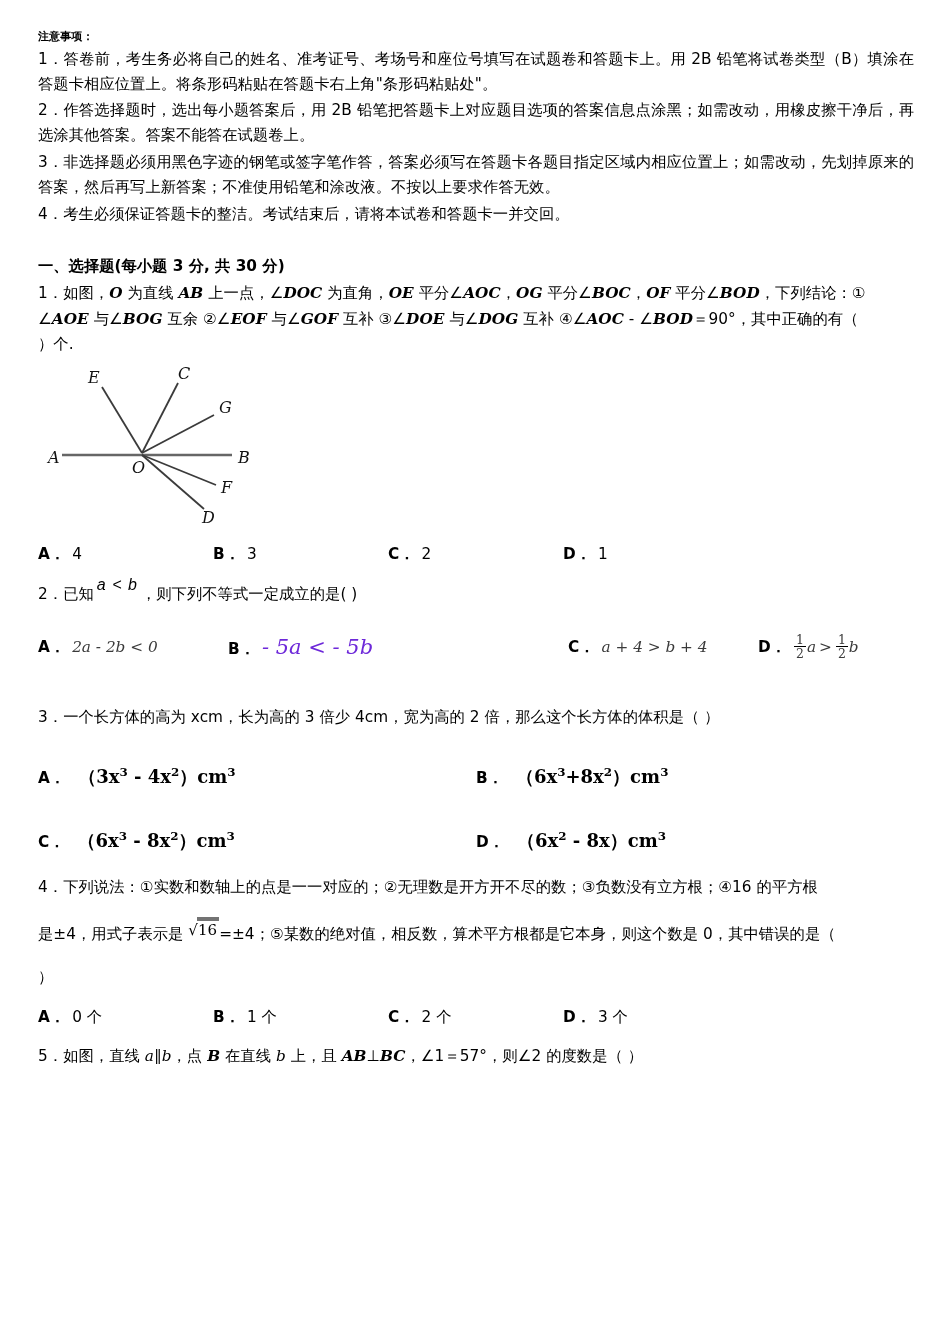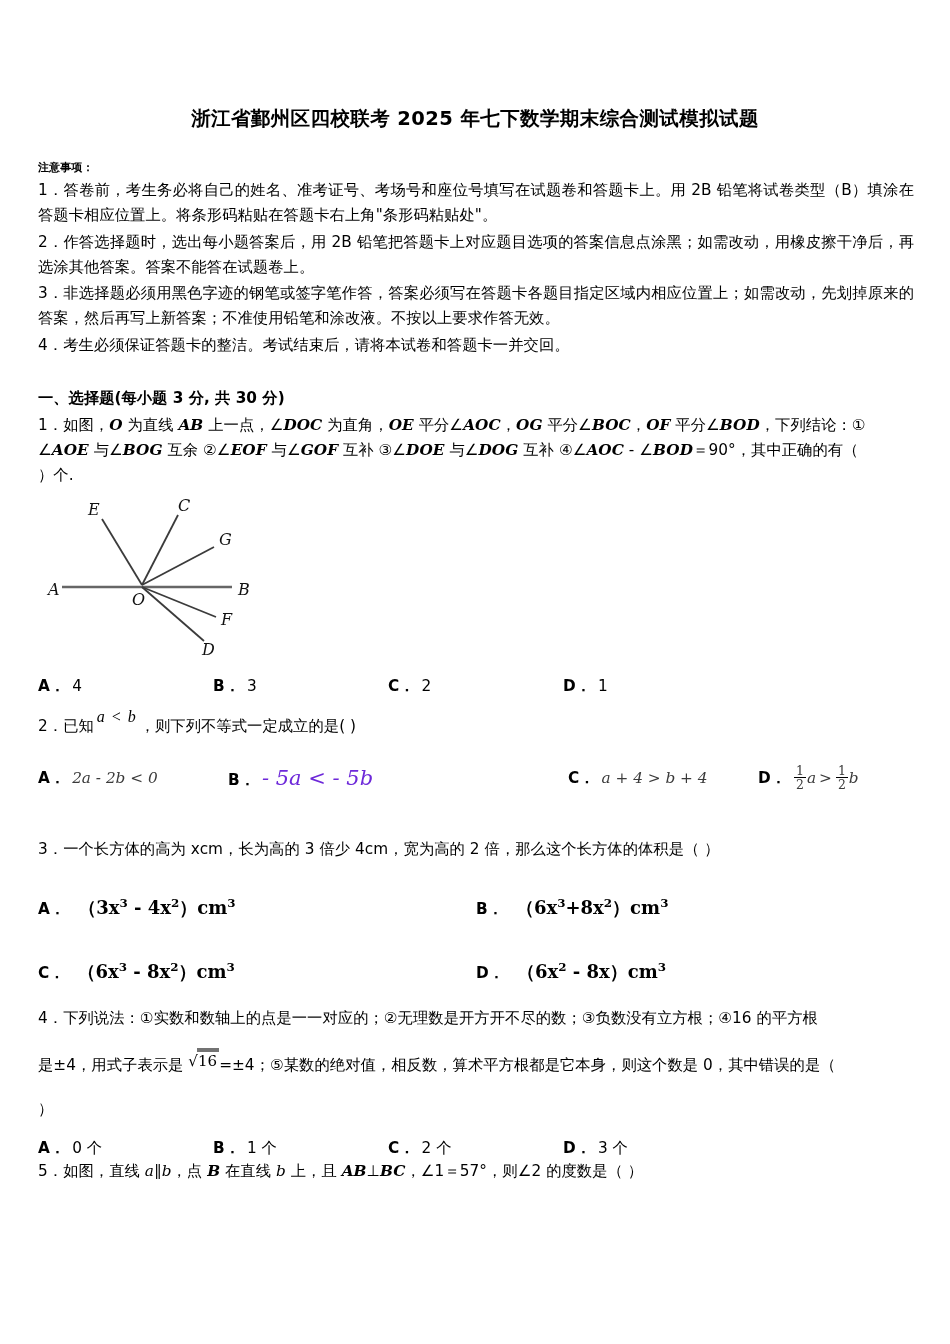--- a/index.html
+++ b/index.html
@@ -71,21 +71,21 @@
   }
   .mser {
     font-family: "DejaVu Serif", "Liberation Serif", serif;
     font-style: italic;
   }
   .msern {
     font-family: "DejaVu Serif", "Liberation Serif", serif;
     font-style: normal;
   }
   .raised {
-    font-family: Liberation Serif, serif;
+    font-family: Liberation Sans, sans-serif;
     font-style: italic;
     font-size: 16px;
     position: relative;
     top: -9px;
     padding: 0 3px;
     letter-spacing: 1px;
   }
   sup.sp {
     font-size: 0.66em;
     vertical-align: super;
@@ -158,21 +158,20 @@
   .fig {
     margin-top: 6px;
     margin-left: 6px;
   }
 </style>
 </head>
 <body>
 
 <div class="page">
 
-  <h1 class="title">浙江省鄞州区四校联考 2025 年七下数学期末综合测试模拟试题</h1>
 
   <div class="body-area">
 
     <div class="notice-head">注意事项：</div>
     <div class="notice-item">1．答卷前，考生务必将自己的姓名、准考证号、考场号和座位号填写在试题卷和答题卡上。用 2B 铅笔将试卷类型（B）填涂在答题卡相应位置上。将条形码粘贴在答题卡右上角"条形码粘贴处"。</div>
     <div class="notice-item">2．作答选择题时，选出每小题答案后，用 2B 铅笔把答题卡上对应题目选项的答案信息点涂黑；如需改动，用橡皮擦干净后，再选涂其他答案。答案不能答在试题卷上。</div>
     <div class="notice-item">3．非选择题必须用黑色字迹的钢笔或签字笔作答，答案必须写在答题卡各题目指定区域内相应位置上；如需改动，先划掉原来的答案，然后再写上新答案；不准使用铅笔和涂改液。不按以上要求作答无效。</div>
     <div class="notice-item">4．考生必须保证答题卡的整洁。考试结束后，请将本试卷和答题卡一并交回。</div>
 
     <div class="sec-head">一、选择题(每小题 3 分, 共 30 分)</div>
@@ -306,18 +305,18 @@
       <div class="o">
           <span class="olab">C．</span>
           <span class="otxt">2 个</span>
         </div>
       <div class="o">
           <span class="olab">D．</span>
           <span class="otxt">3 个</span>
         </div>
     </div>
 
-    <div class="q" style="">
+    <div class="q" style="margin-top:16px">
       <span>5．</span><span>如图，直线 </span><span class="mser">a</span><span>∥</span><span class="mser">b</span><span>，点 </span><span class="mi">B</span><span> 在直线 </span><span class="mser">b</span><span> 上，且 </span><span class="mi">AB</span><span>⊥</span><span class="mi">BC</span><span>，∠1＝57°，则∠2 的度数是（        ）</span>
     </div>
 
   </div>
 </div>
 
 </body></html>

